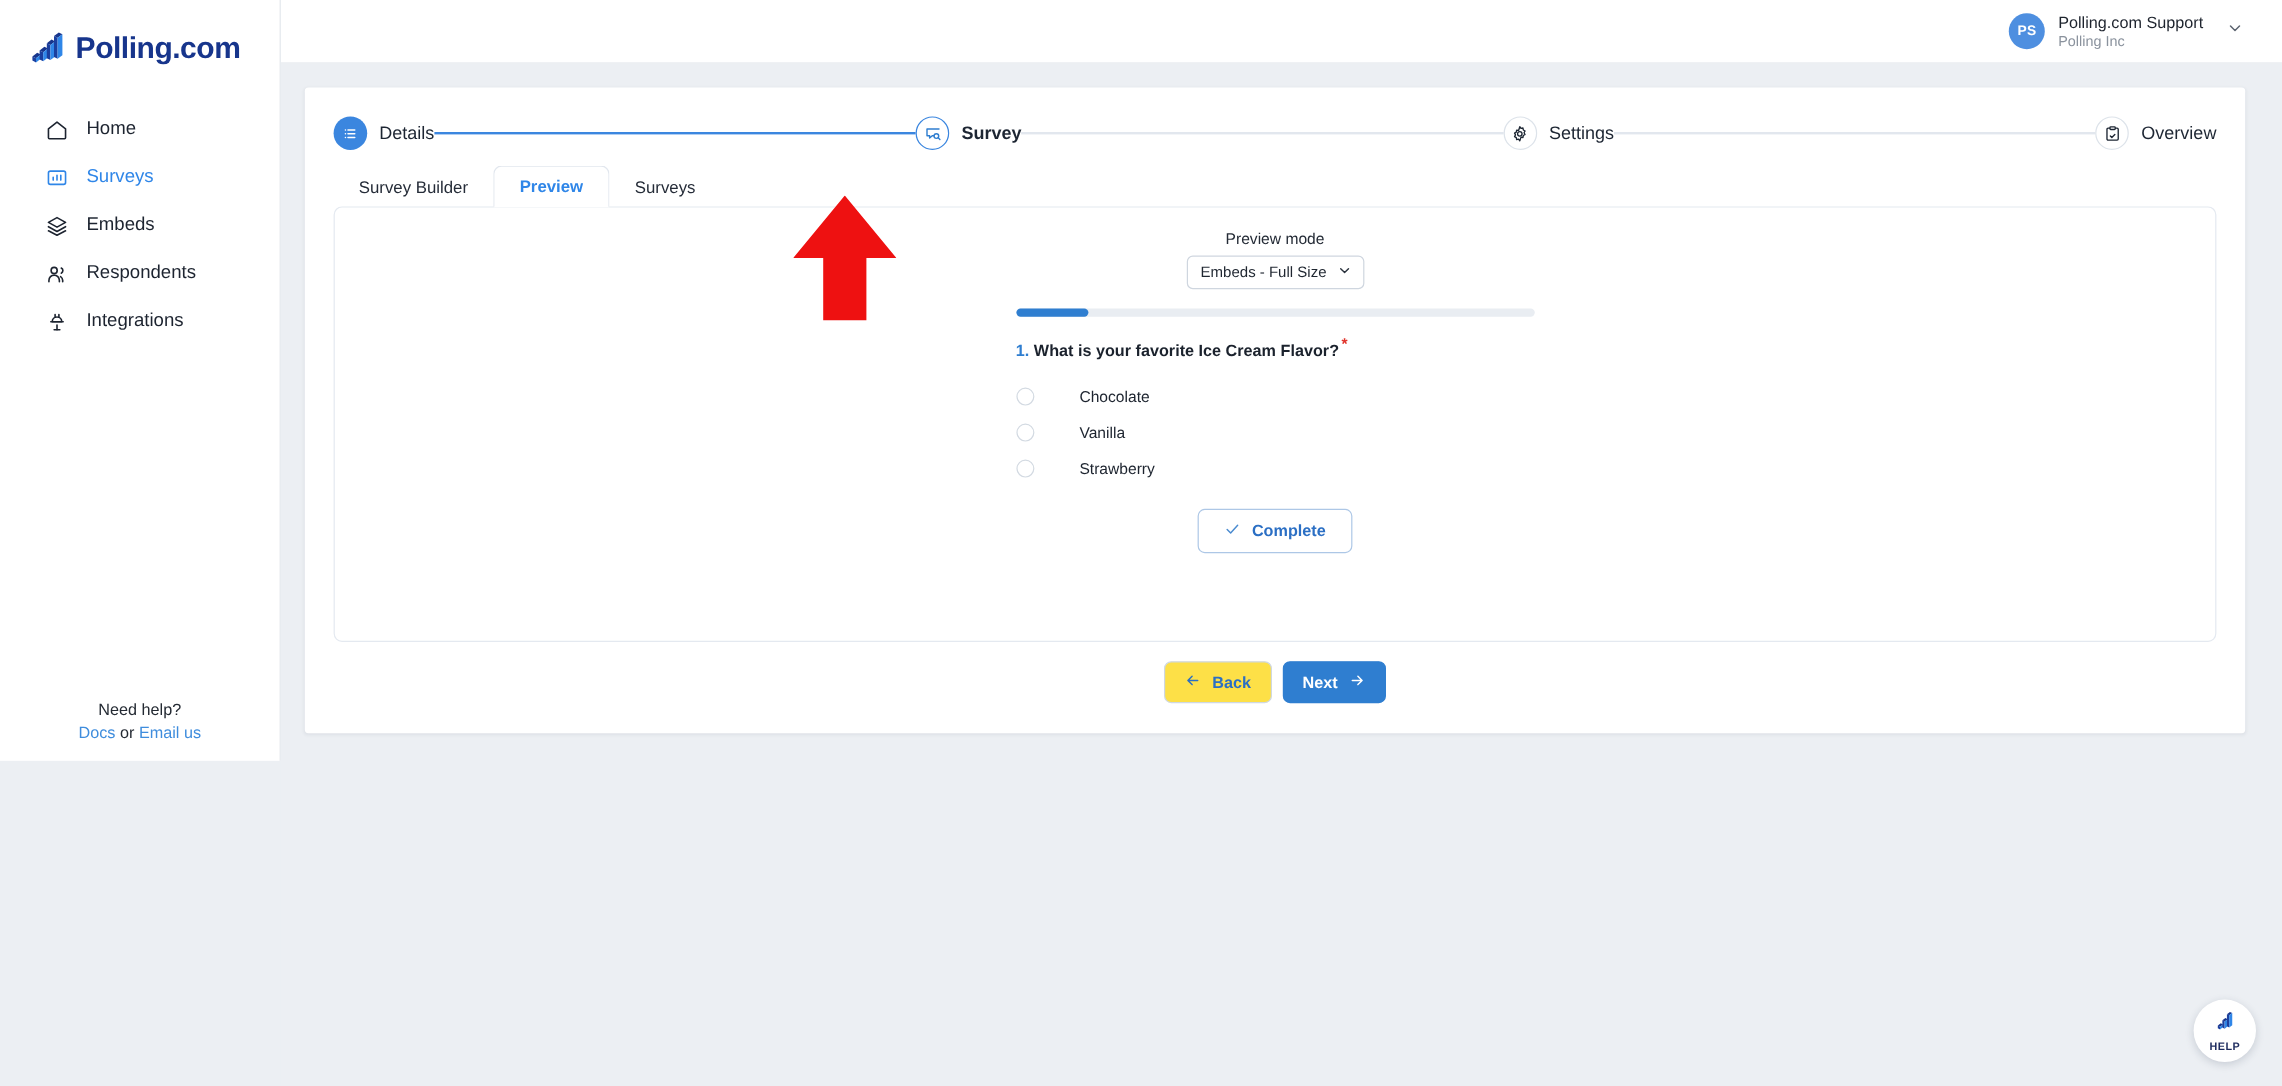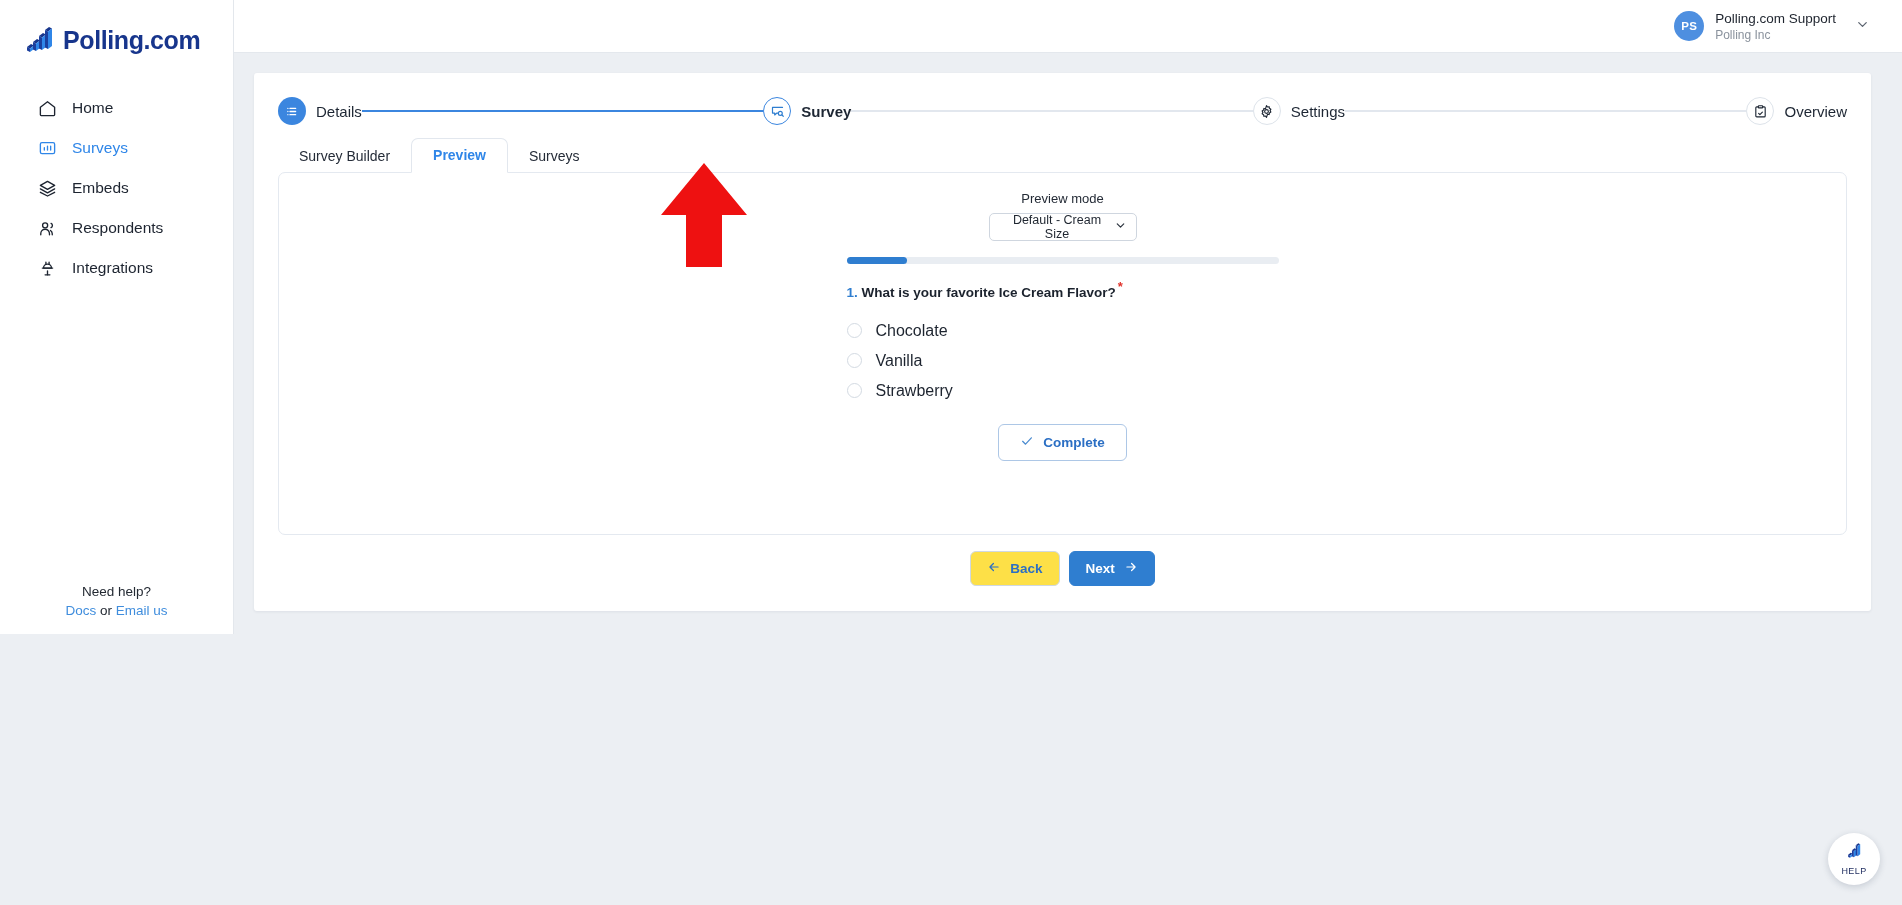--- a/index.html
+++ b/index.html
@@ -165,21 +165,21 @@
   .q-req { color: #e0322a; font-size: 13px; vertical-align: super; margin-left: 2px; }
   .opt-list { margin-top: 16px; }
   .opt {
     display: flex; align-items: center; gap: 14px;
     height: 30px; cursor: pointer;
   }
   .radio {
     width: 15px; height: 15px; border-radius: 50%;
     border: 1.4px solid #d3dae2; background: #fff; flex: 0 0 15px;
   }
-  .opt-label { font-size: 16px; color: #1d242f; }
+  .opt-label { font-size: 13px; color: #1d242f; margin-left: 24px; }
 
   .complete-row { text-align: center; margin-top: 18px; }
   .btn-complete {
     display: inline-flex; align-items: center; gap: 9px;
     padding: 9px 21px;
     border: 1px solid #adc7e6; border-radius: 6px;
     background: #fff; color: #2b6fc4;
     font-size: 13.5px; font-weight: bold; cursor: pointer;
   }
 
@@ -203,21 +203,21 @@
   }
 
   
   .help-fab {
     position: absolute; right: 22px; bottom: 20px;
     width: 52px; height: 52px; border-radius: 50%;
     background: #fff; box-shadow: 0 2px 7px rgba(30,45,70,.18);
     display: flex; flex-direction: column; align-items: center; justify-content: center;
     cursor: pointer; gap: 1px;
   }
-  .help-fab-txt { font-size: 9px; font-weight: normal; color: #1d2b5e; letter-spacing: .4px; }
+  .help-fab-txt { font-size: 9px; font-weight: bold; color: #1d2b5e; letter-spacing: .4px; }
 </style>
 </head>
 <body>
 
 <aside class="sidebar">
 
   <div class="logo-row">
     <span class="logo-mark">
       <svg viewBox="0 0 30 30" width="30" height="30">
         <g>
@@ -383,21 +383,21 @@
       <div class="tab">Survey Builder</div>
       <div class="tab active">Preview</div>
       <div class="tab">Surveys</div>
     </div>
 
     <div class="preview-card">
 
       <div class="pv-mode-wrap">
         <div class="pv-mode-label">Preview mode</div>
         <div class="pv-select">
-          <span>Default - Cream Size</span>
+          <span>Embeds - Full Size</span>
           <span>
             <svg width="13" height="13" viewBox="0 0 24 24" fill="none" stroke="#2b333e" stroke-width="2.2" stroke-linecap="round" stroke-linejoin="round">
                 <path d="M6 9l6 6 6-6"></path>
               </svg>
           </span>
         </div>
       </div>
 
       <div class="progress-track">
         <div class="progress-fill" id="progressFill" style="width: 14%;"></div>

